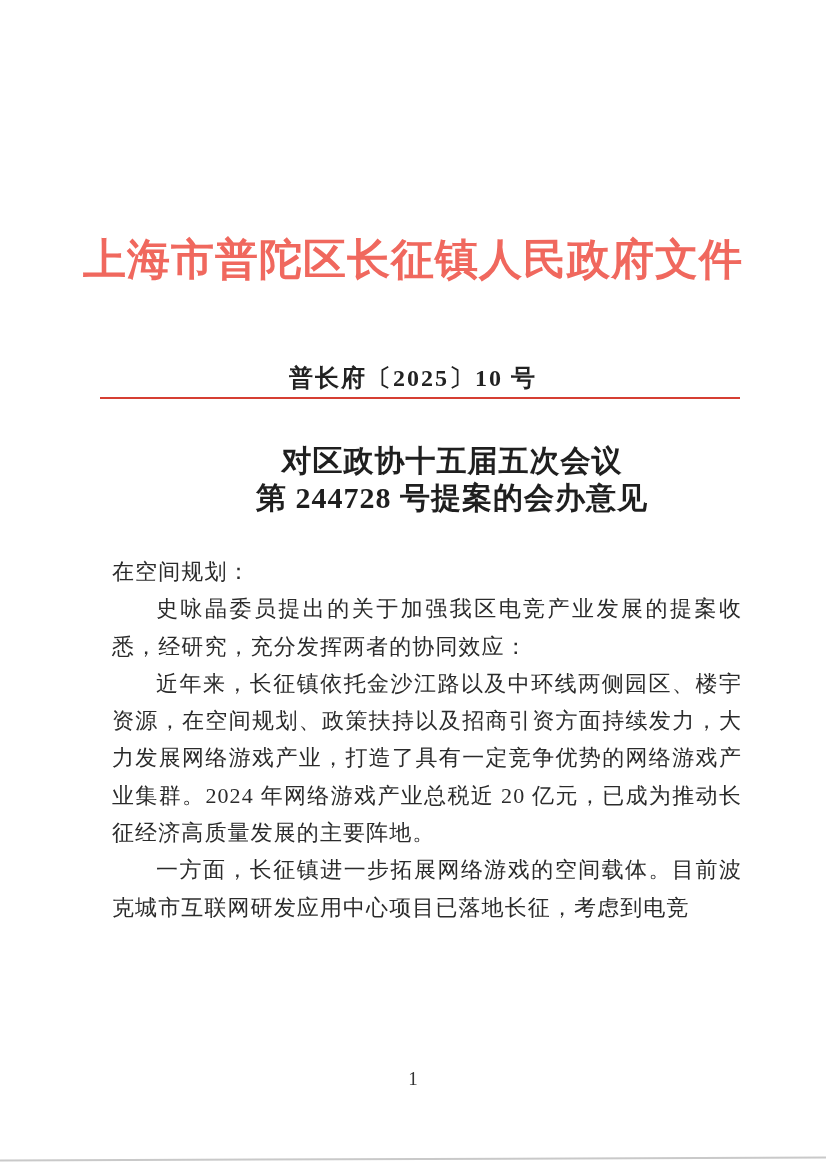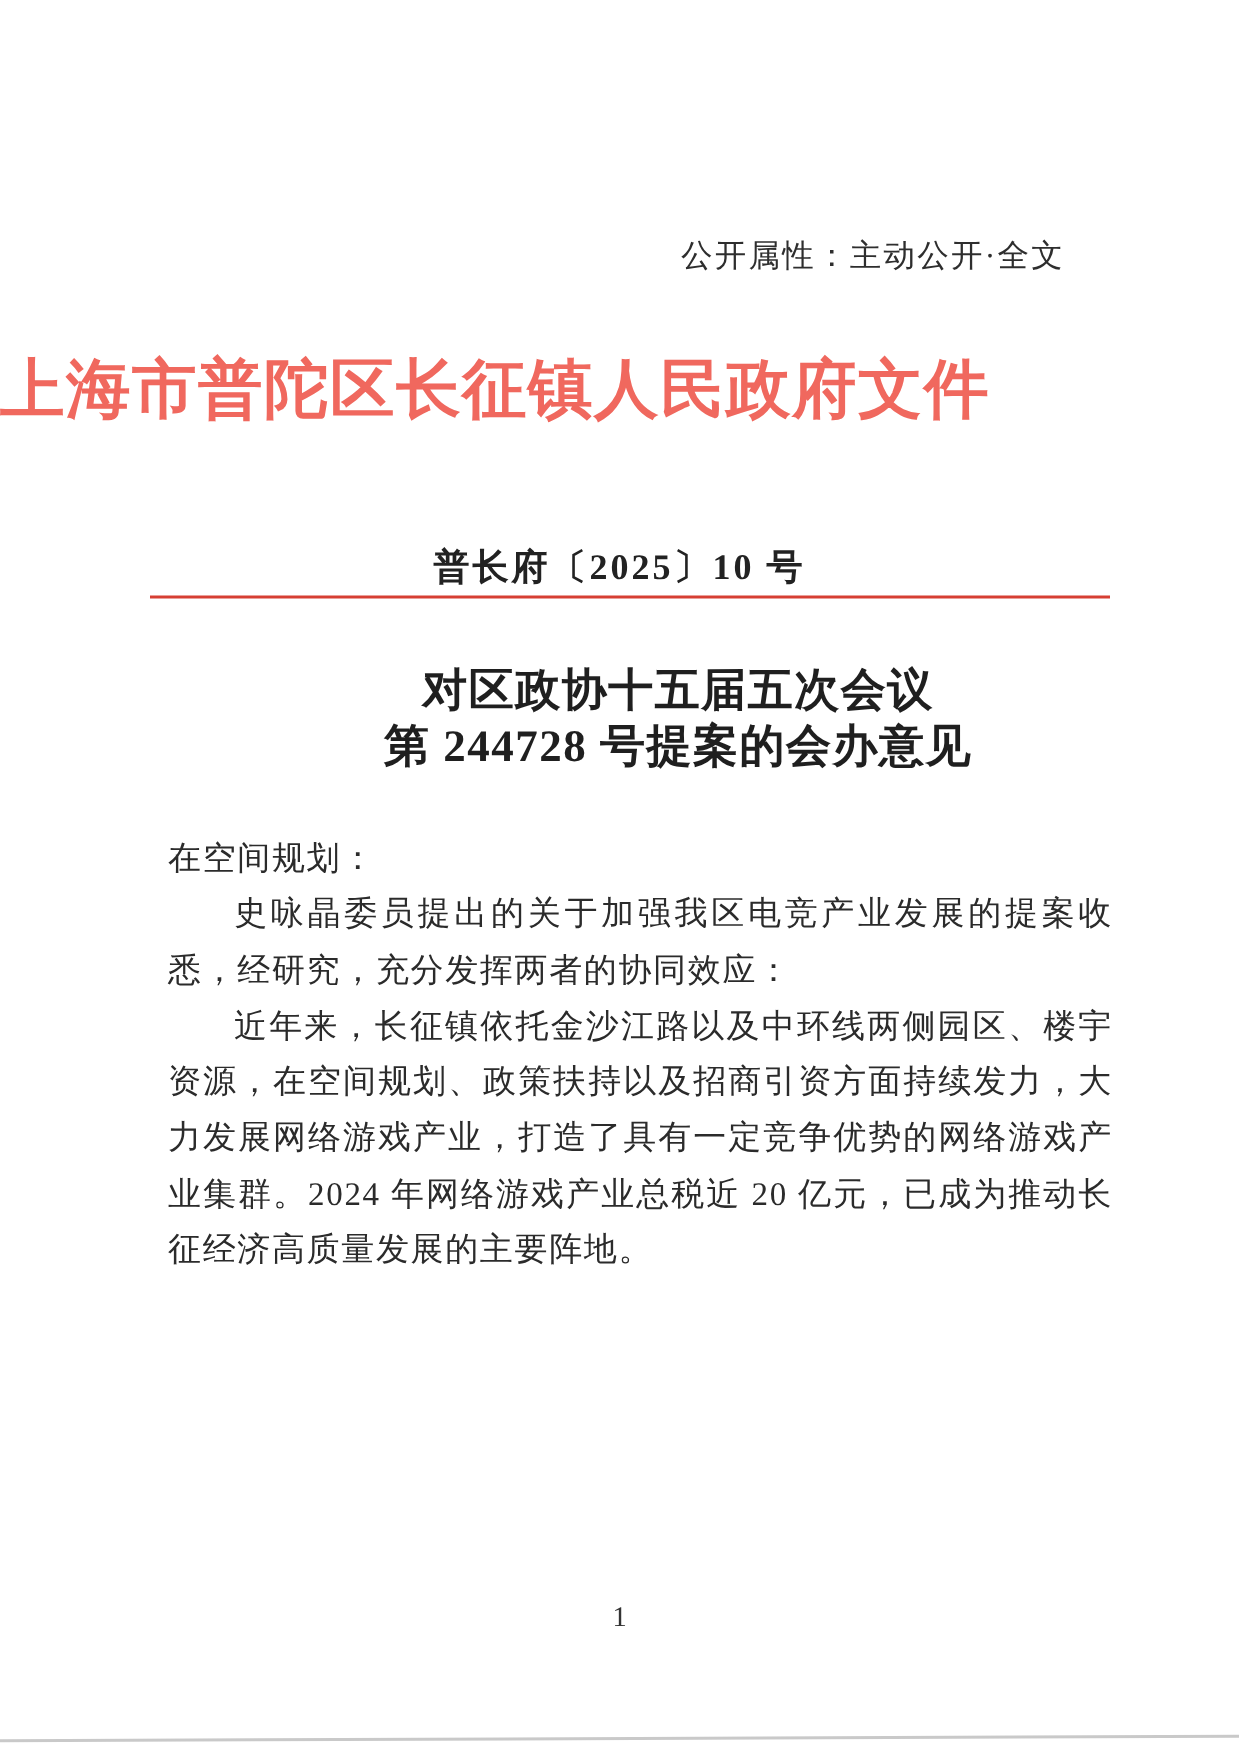--- a/index.html
+++ b/index.html
@@ -23,21 +23,21 @@
     font-size:21px;
     letter-spacing:1.5px;
     color:#2e2e2e;
     white-space:nowrap;
   }
   .letterhead{
     position:absolute;
     top:231px;
     left:0;
     width:100%;
-    text-align:left;
+    text-align:center;
     font-size:43px;
     font-weight:700;
     letter-spacing:1px;
     color:var(--letterhead-red);
     white-space:nowrap;
     font-family:Liberation Serif, serif;
   }
   .ref-number{
     position:absolute;
     top:362px;
@@ -100,36 +100,36 @@
     height:1.5px;
     background:#c9c9c9;
     transform:rotate(-0.2deg);
   }
 </style>
 </head>
 <body>
 
 <div class="page">
 
-  <div class="disclosure">公开属性：主动公开·全文</div>
 
   <div class="letterhead">上海市普陀区长征镇人民政府文件</div>
 
   <div class="ref-number">普长府〔2025〕10 号</div>
 
   <div class="red-rule"></div>
 
   <div class="doc-title">
     <div>对区政协十五届五次会议</div>
     <div>第 244728 号提案的会办意见</div>
   </div>
 
   <div class="body-text">
     <p>在空间规划：</p>
     <p class="indent">史咏晶委员提出的关于加强我区电竞产业发展的提案收悉，经研究，充分发挥两者的协同效应：</p>
     <p class="indent">近年来，长征镇依托金沙江路以及中环线两侧园区、楼宇资源，在空间规划、政策扶持以及招商引资方面持续发力，大力发展网络游戏产业，打造了具有一定竞争优势的网络游戏产业集群。2024 年网络游戏产业总税近 20 亿元，已成为推动长征经济高质量发展的主要阵地。</p>
+    <p class="indent">一方面，长征镇进一步拓展网络游戏的空间载体。目前波克城市互联网研发应用中心项目已落地长征，考虑到电竞</p>
   </div>
 
   <div class="page-number">1</div>
 
   <div class="paper-edge"></div>
 
 </div>
 
 </body></html>

